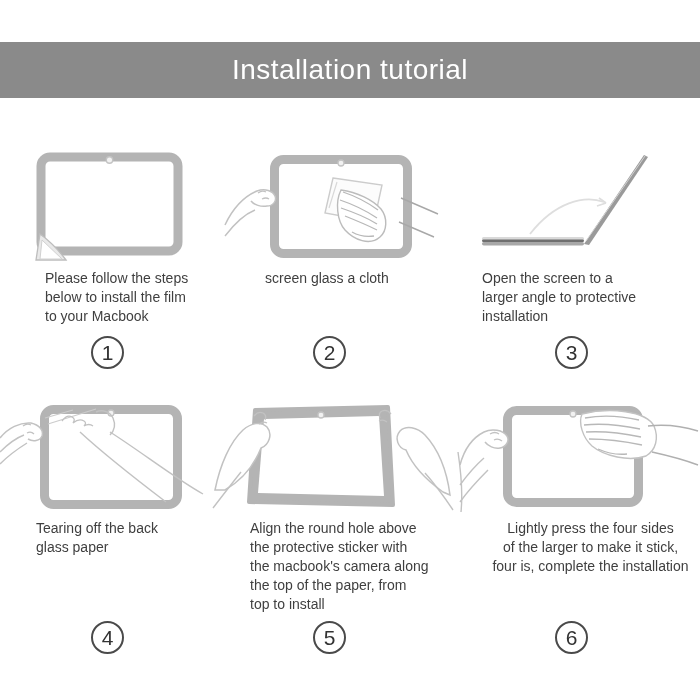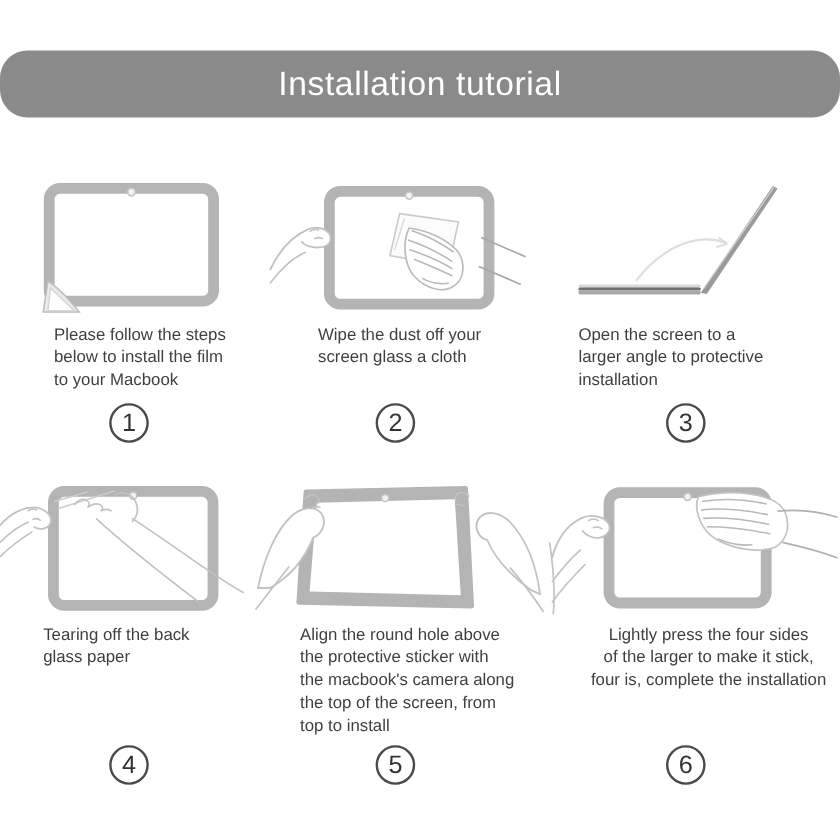--- a/index.html
+++ b/index.html
@@ -2,21 +2,21 @@
 <html><head>
 <meta charset="utf-8">
 <style>
   html,body{margin:0;padding:0;}
   body{
     width:700px;height:700px;background:#ffffff;position:relative;overflow:hidden;
     font-family:"Liberation Sans", sans-serif;
   }
   .header{
     position:absolute;top:42px;left:0;width:700px;height:56px;background:#8a8a8a;
-    display:flex;align-items:center;justify-content:center;border-radius:23px;
+    display:flex;align-items:center;justify-content:center;
   }
   .header-title{color:#ffffff;font-size:28px;letter-spacing:.5px;}
   .row{position:absolute;left:0;width:700px;display:grid;grid-template-columns:225px 235px 240px;}
   .row1{top:140px;}
   .row2{top:390px;}
   .cell{position:relative;}
   .illus{width:100%;height:125px;display:block;overflow:visible;}
   .caption{font-size:14px;line-height:19px;color:#3f3f3f;margin-top:4px;box-sizing:border-box;}
   .row1 .caption{height:62px;}
   .row2 .caption{height:97px;}
@@ -75,21 +75,20 @@
       <path d="M108,38 L157,45 L149,82 L100,73 Z" fill="#fcfcfc" stroke="#cccccc" stroke-width="1.4"></path>
       <path d="M112,42 L104,68" fill="none" stroke="#d8d8d8" stroke-width="1.2"></path>
 
       <path d="M116,50 C132,52 148,60 156,69 C163,78 162,91 155,97 C145,106 129,100 120,90 C112,81 110,62 116,50 Z" fill="#ffffff" stroke="#bcbcbc" stroke-width="1.4"></path>
       <path d="M118,52 C130,56 142,62 153,70 M115,60 C127,64 140,70 152,78 M116,68 C128,72 141,77 152,84 M120,76 C130,80 142,85 152,90" fill="none" stroke="#b8b8b8" stroke-width="1.3"></path>
       <path d="M127,92 C134,96 142,97 149,96" fill="none" stroke="#b8b8b8" stroke-width="1.3"></path>
 
       <path d="M176,58 L213,74 M174,82 L209,97" fill="none" stroke="#a8a8a8" stroke-width="1.4"></path>
     </svg>
     <div class="caption">
-        <span class="cap-line">Wipe the dust off your</span>
         <span class="cap-line">screen glass a cloth</span>
       </div>
     <div class="num">2</div>
   </div>
 
   <div class="cell p3">
     <svg class="illus" viewBox="0 0 240 125">
 
       <path d="M70,94 C95,62 124,55 144,62" fill="none" stroke="#dedede" stroke-width="1.8"></path>
       <path d="M146,63 l-7,-5 M146,63 l-9,3" fill="none" stroke="#dedede" stroke-width="1.8"></path>
@@ -145,21 +144,21 @@
       <path d="M-12,118 C-2,105 8,92 16,82" fill="none" stroke="#c2c2c2" stroke-width="1.4"></path>
 
       <path d="M225,105 C222,82 214,60 200,45 C192,37 181,35 175,41 C169,48 173,58 181,60 C189,79 204,92 218,102 Z" fill="#ffffff" stroke="#c2c2c2" stroke-width="1.5"></path>
       <path d="M166,24 q-4,-5 -9,-3 q-4,2 -2,7 M162,32 q-4,-3 -8,-1" fill="none" stroke="#c2c2c2" stroke-width="1.3"></path>
       <path d="M228,120 C218,105 208,92 200,83 M233,62 C236,82 238,102 236,122" fill="none" stroke="#c2c2c2" stroke-width="1.4"></path>
     </svg>
     <div class="caption">
         <span class="cap-line">Align the round hole above</span>
         <span class="cap-line">the protective sticker with</span>
         <span class="cap-line">the macbook's camera along</span>
-        <span class="cap-line">the top of the screen, from</span>
+        <span class="cap-line">the top of the paper, from</span>
         <span class="cap-line">top to install</span>
       </div>
     <div class="num">5</div>
   </div>
 
   <div class="cell p6">
     <svg class="illus" viewBox="0 0 240 125">
       <rect x="47.5" y="20.5" width="131" height="92" rx="9" fill="#ffffff" stroke="#b4b4b4" stroke-width="9"></rect>
       <circle cx="113" cy="24" r="3" fill="#f2f2f2" stroke="#c4c4c4" stroke-width="1.3"></circle>
 

